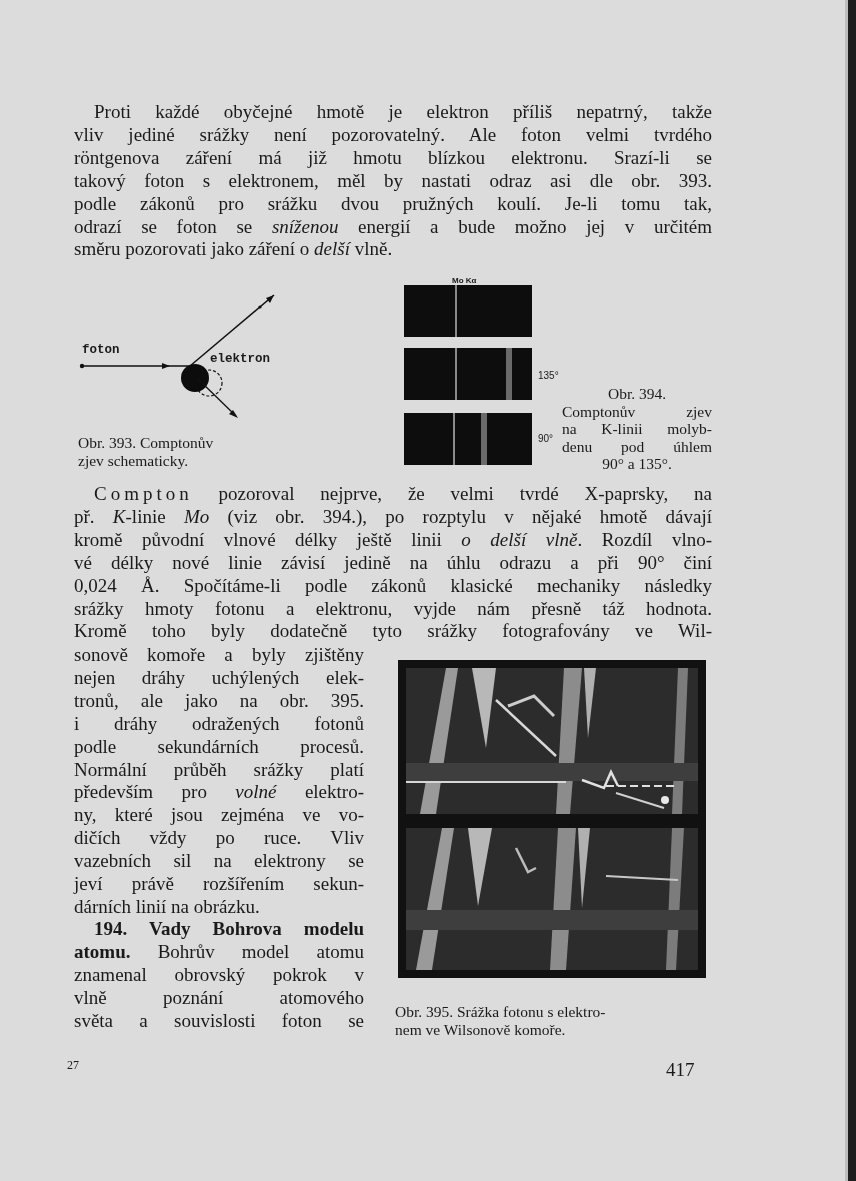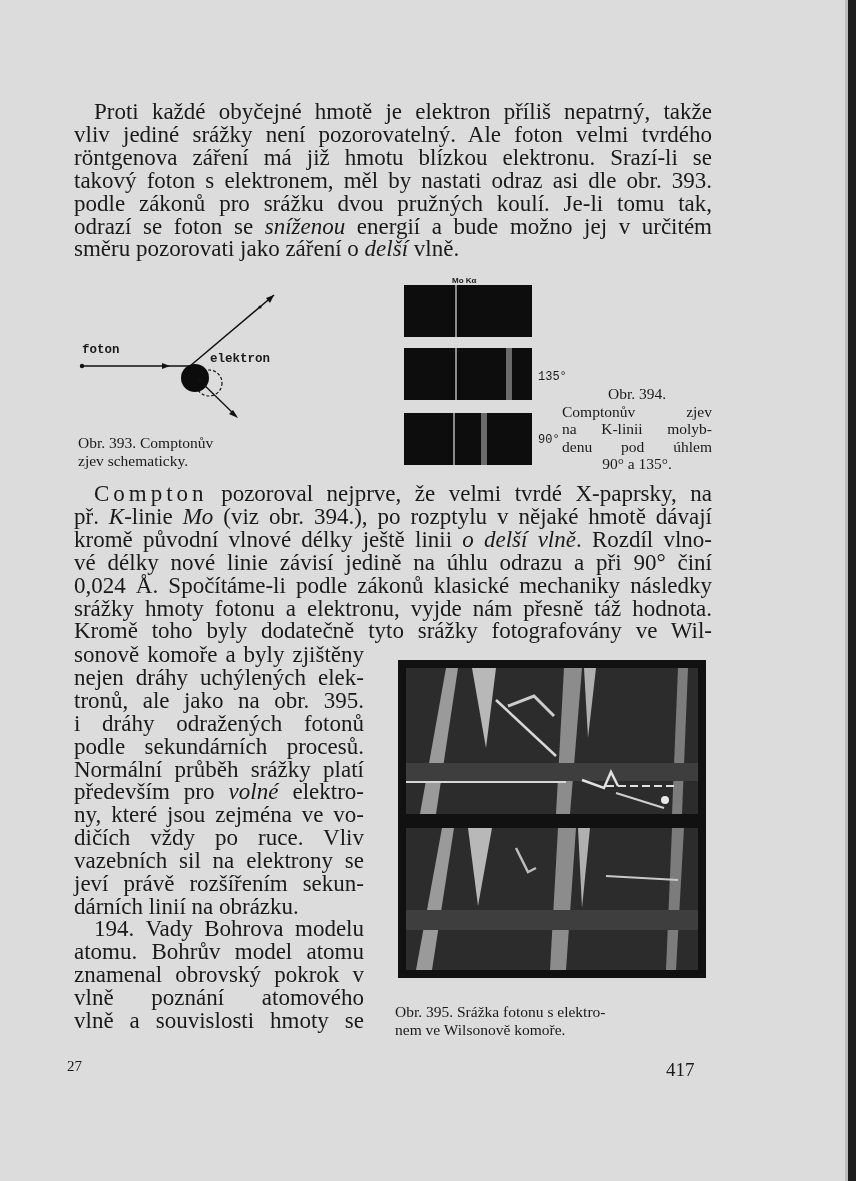--- a/index.html
+++ b/index.html
@@ -5,56 +5,56 @@
   html, body { margin: 0; padding: 0; }
   body {
     width: 856px; height: 1181px; position: relative; overflow: hidden;
     background: #dcdcdc;
     font-family: "Liberation Serif", "DejaVu Serif", serif;
     color: #1a1a1a;
   }
   .page-edge { position: absolute; top: 0; right: 0; width: 8px; height: 1181px; background: #1e1e1e; }
   .page-edge-inner { position: absolute; top: 0; right: 8px; width: 3px; height: 1181px; background: #bdbdbd; }
 
-  .para { position: absolute; font-size: 23px; line-height: 22.9px; text-align: justify; }
+  .para { position: absolute; font-size: 19px; line-height: 22.9px; text-align: justify; }
   .para .line { display: block; text-align-last: justify; white-space: nowrap; }
   .para .line.last { text-align-last: left; }
   .indent { padding-left: 20px; }
   .sp { letter-spacing: 4px; }
   em { font-style: italic; margin-top: 12px; }
-  b { font-weight: normal; }
+  b { font-weight: bold; }
 
   #p1 { left: 74px; top: 101px; width: 638px; }
   #p2 { left: 74px; top: 483px; width: 638px; }
   #p3 { left: 74px; top: 644px; width: 290px; }
   #p4 { left: 74px; top: 918px; width: 290px; }
 
   .caption { position: absolute; font-size: 15.5px; line-height: 17.5px; text-align: left; }
   #cap393 { left: 78px; top: 434px; width: 210px; }
   #cap394 { left: 562px; top: 385px; width: 150px; text-align: justify; }
   #cap394 .l { display: block; text-align-last: justify; white-space: nowrap; }
   #cap394 .l.c { text-align-last: center; }
   #cap395 { left: 395px; top: 1003px; width: 320px; }
 
   .diagram { position: absolute; left: 78px; top: 285px; width: 220px; height: 140px; }
   .diagram-label { position: absolute; font-family: "Liberation Mono", monospace; font-weight: bold; font-size: 12.5px; }
 
   .spectra { position: absolute; left: 404px; top: 276px; width: 160px; height: 196px; }
   .strip { position: absolute; left: 0; width: 128px; height: 52px; background: #0d0d0d; }
   .strip .line-orig { position: absolute; top: 0; width: 2px; height: 100%; background: #8a8a8a; }
   .strip .line-shift { position: absolute; top: 0; width: 6px; height: 100%; background: #6a6a6a; }
-  .angle { position: absolute; left: 134px; font-size: 12px; font-family: Liberation Mono, monospace; }
+  .angle { position: absolute; left: 134px; font-size: 10px; font-family: Liberation Sans, sans-serif; }
   .spectra-top-label { position: absolute; left: 48px; top: 0; font-size: 8px; font-family: "Liberation Sans", sans-serif; font-weight: bold; }
 
   .photo { position: absolute; left: 398px; top: 660px; width: 308px; height: 318px; background: #111; }
   .photo .frame { position: absolute; left: 8px; width: 292px; background: #2c2c2c; overflow: hidden; }
   .photo .f1 { top: 8px; height: 146px; }
   .photo .f2 { top: 168px; height: 142px; }
 
-  .folio-left { position: absolute; left: 67px; top: 1058px; font-size: 15px; }
+  .folio-left { position: absolute; left: 67px; top: 1058px; font-size: 12px; }
   .folio-right { position: absolute; left: 666px; top: 1059px; font-size: 19px; font-weight: normal; }
 </style>
 </head>
 <body>
 
 <div class="page-edge-inner"></div>
 <div class="page-edge"></div>
 
 <div class="para" id="p1">
   <span class="line indent">Proti každé obyčejné hmotě je elektron příliš nepatrný, takže</span>
@@ -134,21 +134,21 @@
   <span class="line">vazebních sil na elektrony se</span>
   <span class="line">jeví právě rozšířením sekun-</span>
   <span class="line last">dárních linií na obrázku.</span>
 </div>
 
 <div class="para" id="p4">
   <span class="line indent"><b>194. Vady Bohrova modelu</b></span>
   <span class="line"><b>atomu.</b><span> Bohrův model atomu</span></span>
   <span class="line">znamenal obrovský pokrok v</span>
   <span class="line">vlně poznání atomového</span>
-  <span class="line">vlně a souvislosti hmoty se</span>
+  <span class="line">světa a souvislosti foton se</span>
 </div>
 
 <div class="photo">
   <div class="frame f1">
     <svg width="292" height="146" viewBox="0 0 292 146">
       <polygon points="40,0 52,0 30,146 14,146" fill="#9a9a9a"></polygon>
       <polygon points="66,0 90,0 80,80" fill="#b8b8b8"></polygon>
       <polygon points="158,0 176,0 164,146 150,146" fill="#8c8c8c"></polygon>
       <polygon points="178,0 190,0 182,70" fill="#b0b0b0"></polygon>
       <polygon points="272,0 282,0 276,146 266,146" fill="#7c7c7c"></polygon>

